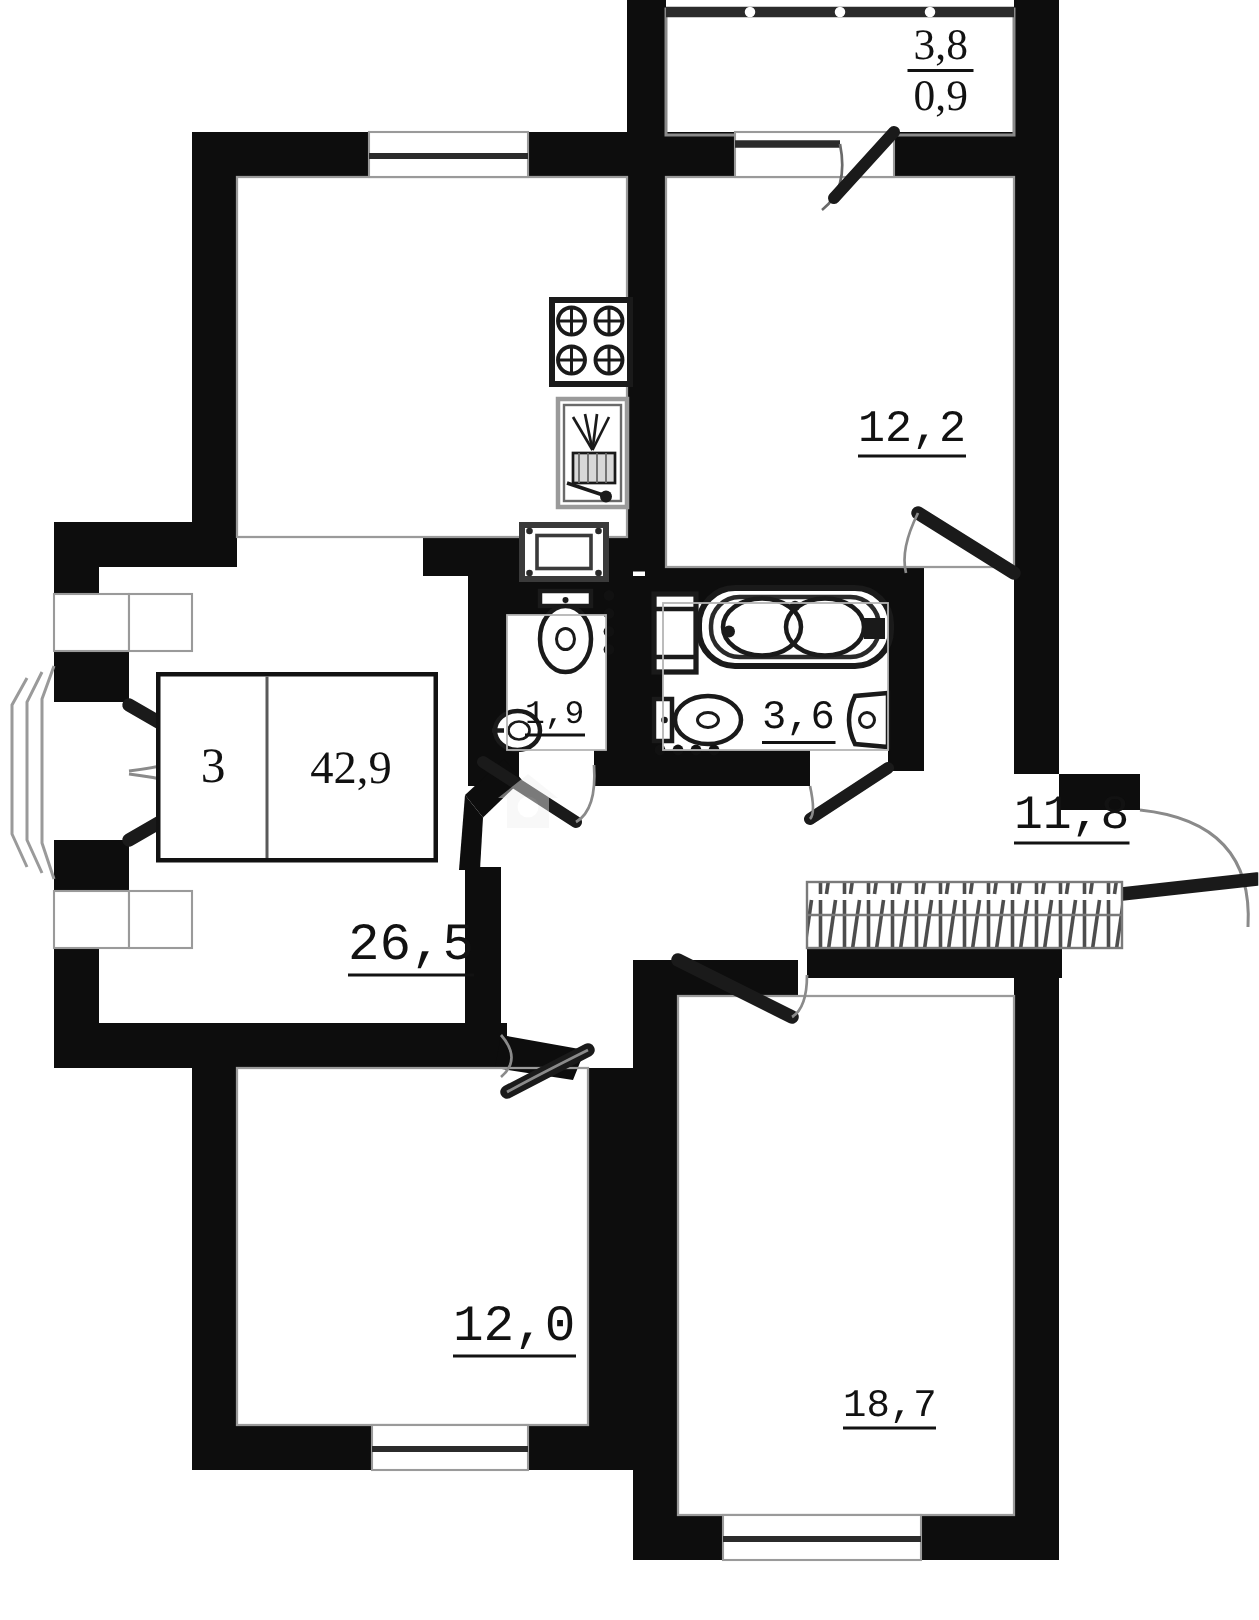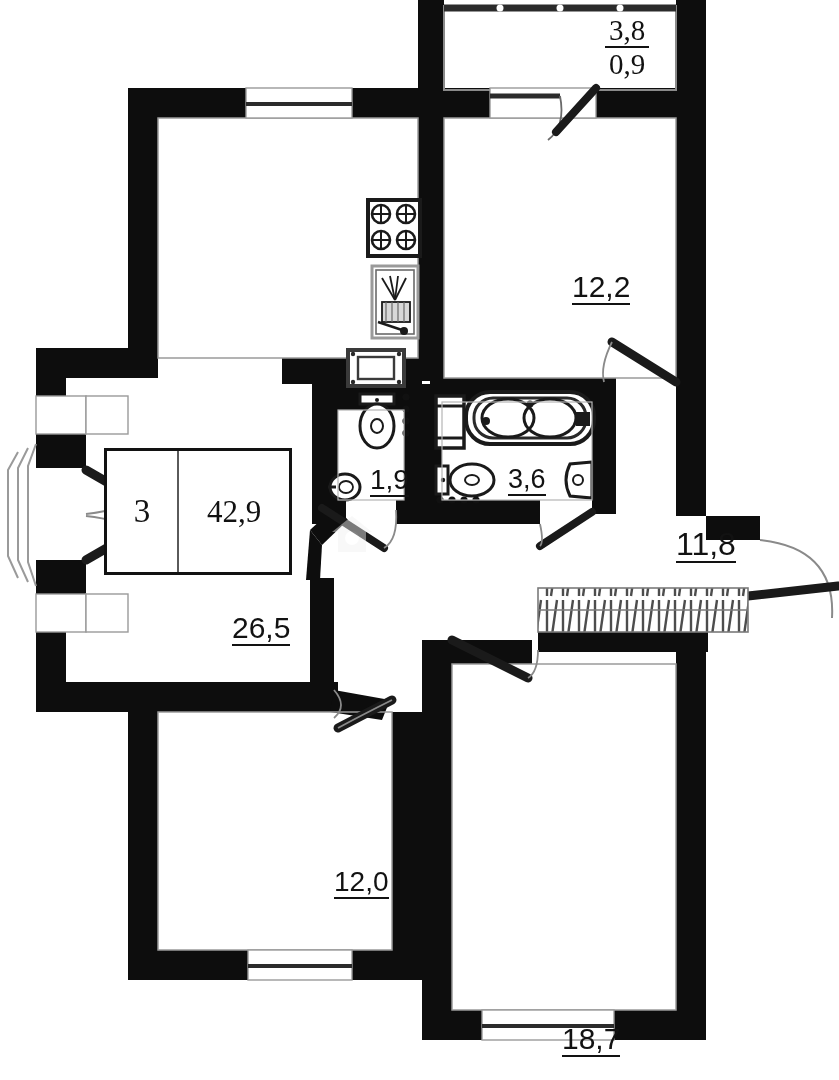--- a/index.html
+++ b/index.html
@@ -7,38 +7,38 @@
     width:839px;height:1080px;overflow:hidden;
     font-family:"Liberation Serif", serif;
     color:#111;
   }
   #plan-root{position:relative;width:839px;height:1080px;background:#fff;}
   #plan-svg{position:absolute;left:0;top:0;width:839px;height:1080px;display:block;}
 
   
   .area-label{
     position:absolute;
-    font-family:Liberation Sans, sans-serif;
+    font-family:Liberation Mono, monospace;
     color:#121212;
     white-space:nowrap;
     text-align:center;
     line-height:1.0;
   }
   .area-label .num{
     display:inline-block;
     border-bottom:2.5px solid #121212;
     padding-bottom:1px;
   }
 
   .lbl-12-2{left:572px;top:272px;font-size:30px;}
   .lbl-11-8{left:676px;top:528px;font-size:32px;}
-  .lbl-26-5{left:232px;top:613px;font-size:30px;}
-  .lbl-12-0{left:302px;top:868px;font-size:28px;margin-left:32px;}
-  .lbl-18-7{left:562px;top:1024px;font-size:30px;text-align:right;}
-  .lbl-1-9{left:370px;top:466px;font-size:28px;}
+  .lbl-26-5{left:232px;top:613px;font-size:35px;}
+  .lbl-12-0{left:302px;top:868px;font-size:34px;}
+  .lbl-18-7{left:562px;top:924px;font-size:26px;text-align:right;}
+  .lbl-1-9{left:350px;top:466px;font-size:22px;}
   .lbl-3-6{left:508px;top:466px;font-size:27px;}
 
   
   .balcony-label{
     position:absolute;left:605px;top:15px;
     font-family:"Liberation Serif", serif;
     font-size:29px;line-height:1.05;text-align:center;color:#121212;
   }
   .balcony-label .top{
     display:block;border-bottom:2.5px solid #121212;padding:0 4px 1px 4px;

